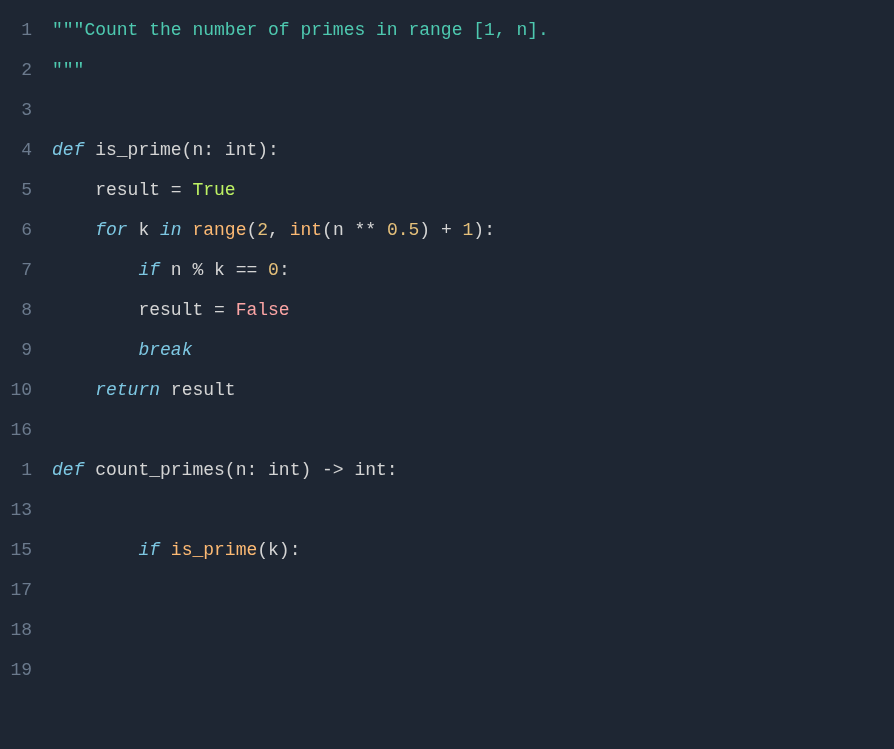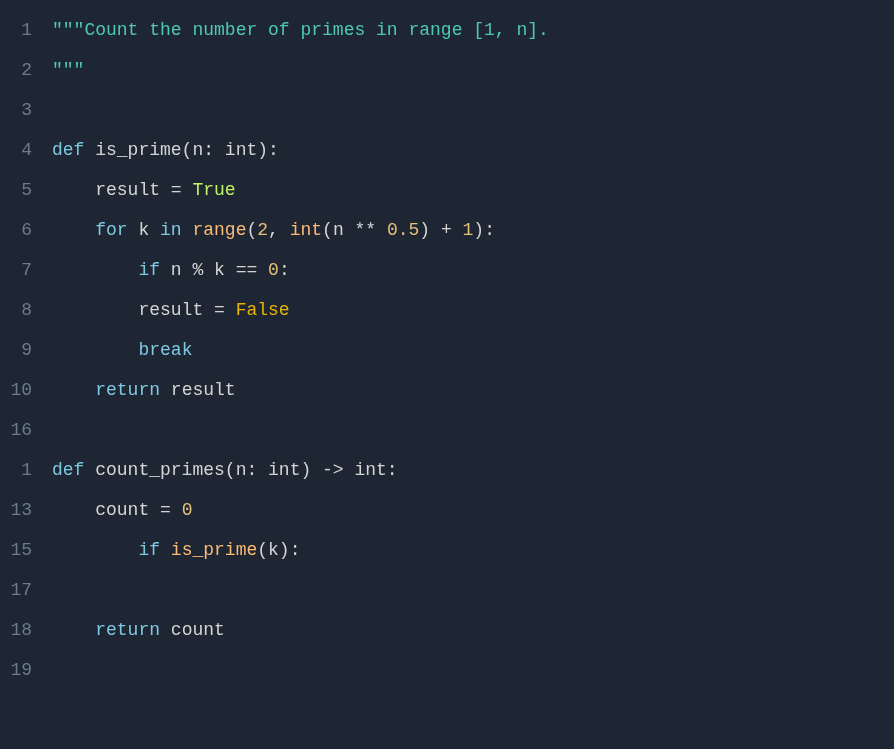--- a/index.html
+++ b/index.html
@@ -44,24 +44,24 @@
 
     .line-content {
       font-size: 18px;
       line-height: 36px;
       white-space: pre;
       color: #d4d4d4;
     }
 
     
     .c-string    { color: #4ec9b0; }   
-    .c-keyword   { color: #7ec8e3; }
+    .c-keyword   { color: #7ec8e3; font-style: italic; }
     .c-builtin   { color: #fdba74; }   
     .c-true      { color: #bef264; }   
-    .c-false     { color: #eab308; }   
+    .c-false     { color: #fca5a5; }   
     .c-number    { color: #e5c07b; }
 
     .watermark {
       position: absolute;
       bottom: 18px;
       right: 24px;
       color: #8899aa;
       font-size: 14px;
       font-family: Arial, sans-serif;
     }
@@ -114,33 +114,31 @@
       <div class="code-line">
         <span class="line-number">16</span>
         <span class="line-content">&nbsp;</span>
       </div>
       <div class="code-line">
         <span class="line-number">1</span>
         <span class="line-content"><span class="c-keyword">def</span> count_primes(n: int) -&gt; int:</span>
       </div>
       <div class="code-line">
         <span class="line-number">13</span>
-        <span class="line-content">    count = <span class="c-number">0</span></span>
       </div>
       <div class="code-line">
         <span class="line-number">15</span>
         <span class="line-content">        <span class="c-keyword">if</span> <span class="c-builtin">is_prime</span>(k):</span>
       </div>
       <div class="code-line">
         <span class="line-number">17</span>
         <span class="line-content">&nbsp;</span>
       </div>
       <div class="code-line">
         <span class="line-number">18</span>
-        <span class="line-content">    <span class="c-keyword">return</span> count</span>
       </div>
       <div class="code-line">
         <span class="line-number">19</span>
         <span class="line-content">&nbsp;</span>
       </div>
     </div>
   <div class="watermark"></div>
 </div>
 
 </body></html>

